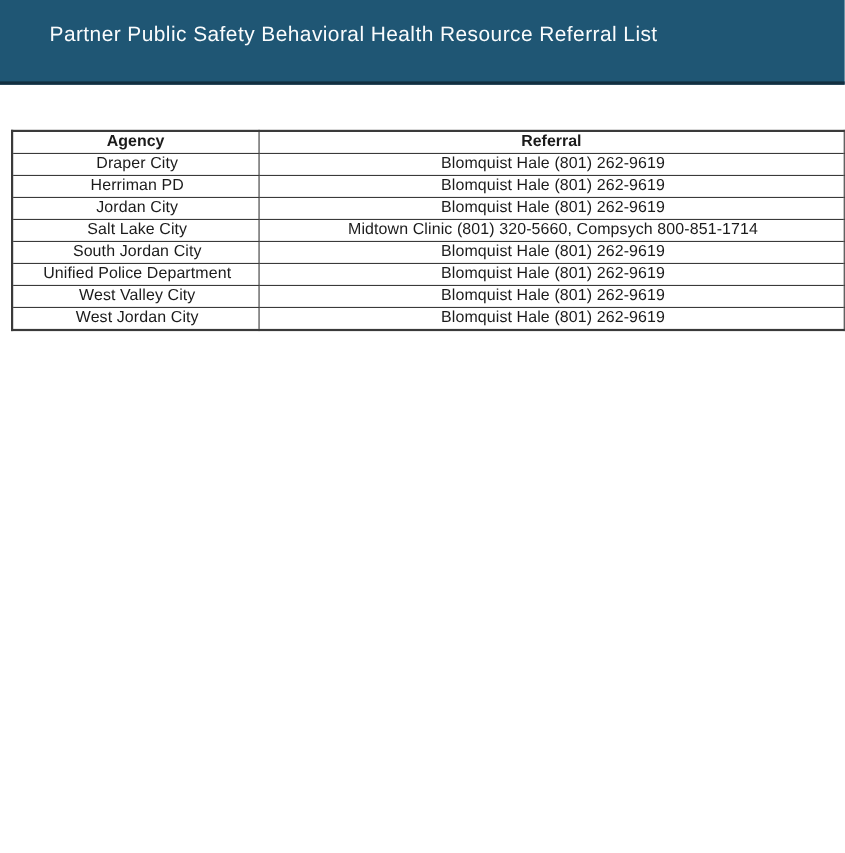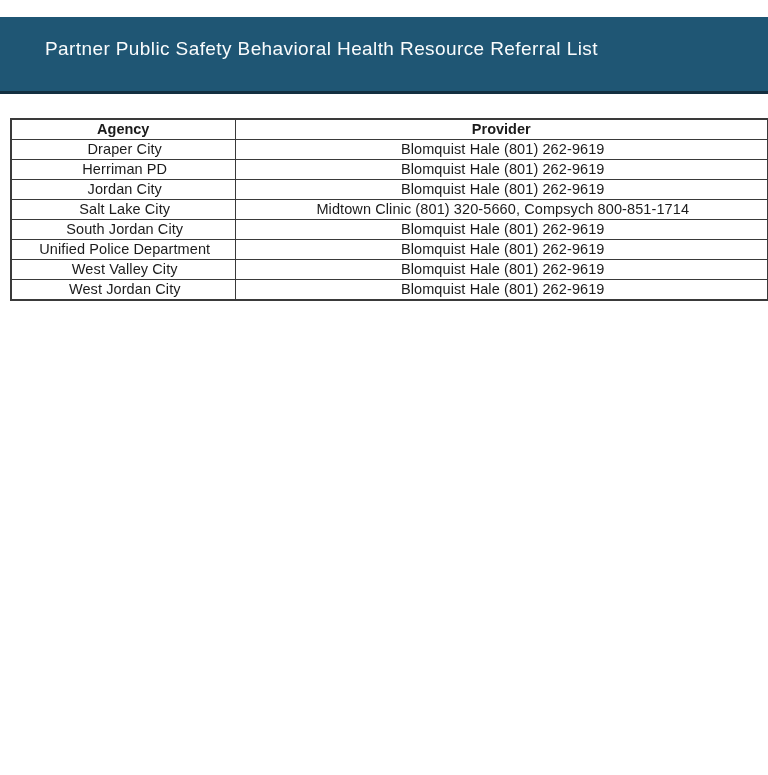--- a/index.html
+++ b/index.html
@@ -9,21 +9,21 @@
     font-family: "Liberation Sans", sans-serif;
     overflow: hidden;
   }
   .page {
     position: relative;
     width: 768px; height: 775px;
     background: #ffffff;
   }
   .banner {
     position: absolute;
-    top: 17px; left: 0;
+    top: 0; left: 0;
     width: 768px; height: 77px;
     background: #1f5674;
     border-bottom: 3px solid #132f40;
   }
   .banner-title {
     position: absolute;
     left: 45px; top: 21px;
     font-size: 19px;
     letter-spacing: 0.4px;
     color: #fafcfd;
@@ -69,21 +69,21 @@
   </div>
 
   <table class="referral">
     <colgroup>
       <col class="c-agency">
       <col class="c-provider">
     </colgroup>
     <thead>
       <tr>
         <th>Agency</th>
-        <th>Provider</th>
+        <th>Referral</th>
       </tr>
     </thead>
     <tbody>
       <tr>
         <td>Draper City</td>
         <td>Blomquist Hale (801) 262-9619</td>
       </tr>
       <tr>
         <td>Herriman PD</td>
         <td>Blomquist Hale (801) 262-9619</td>

